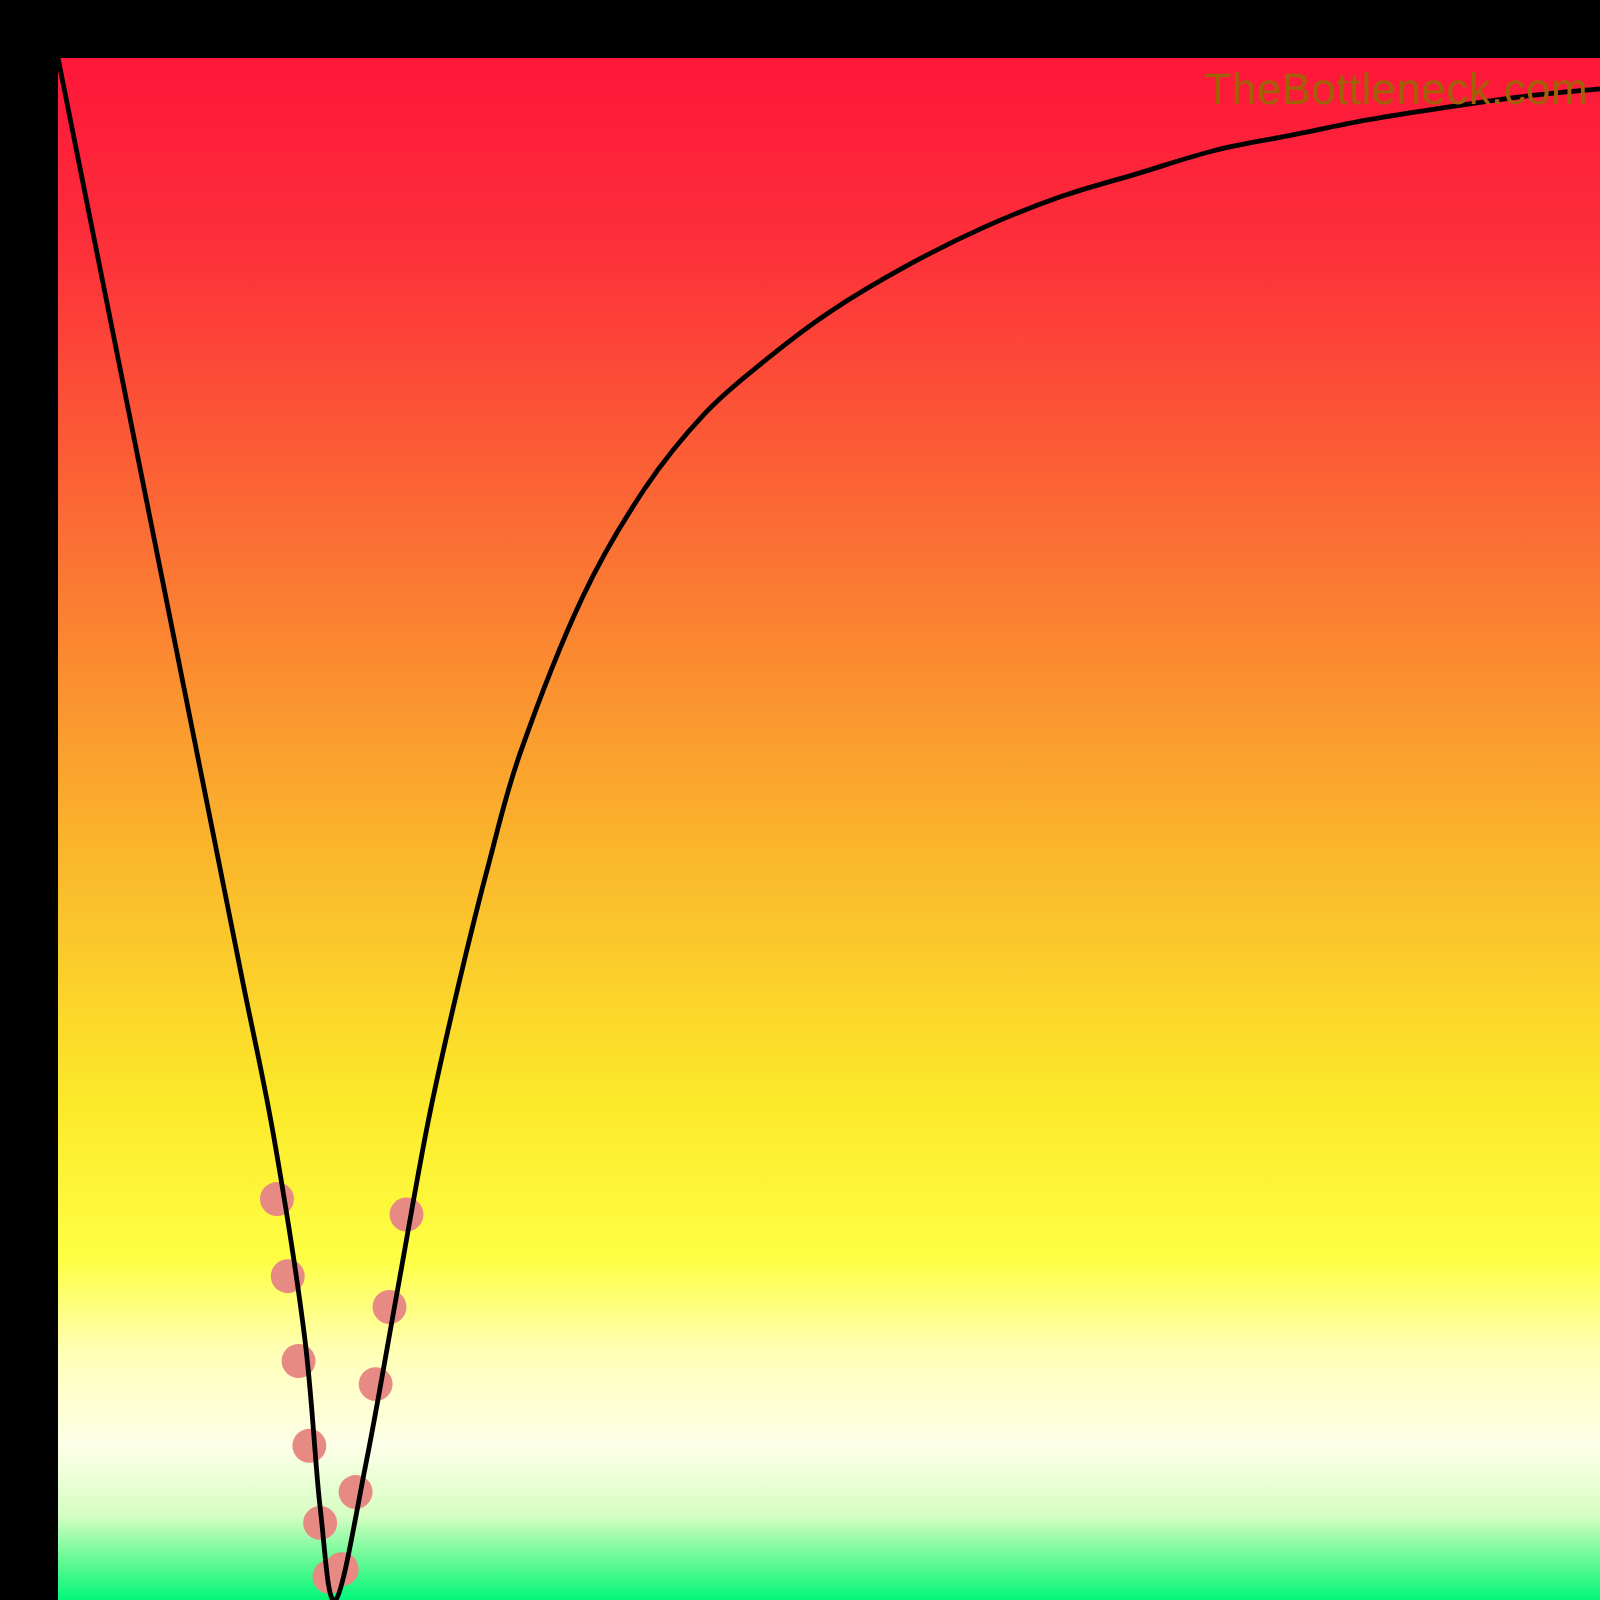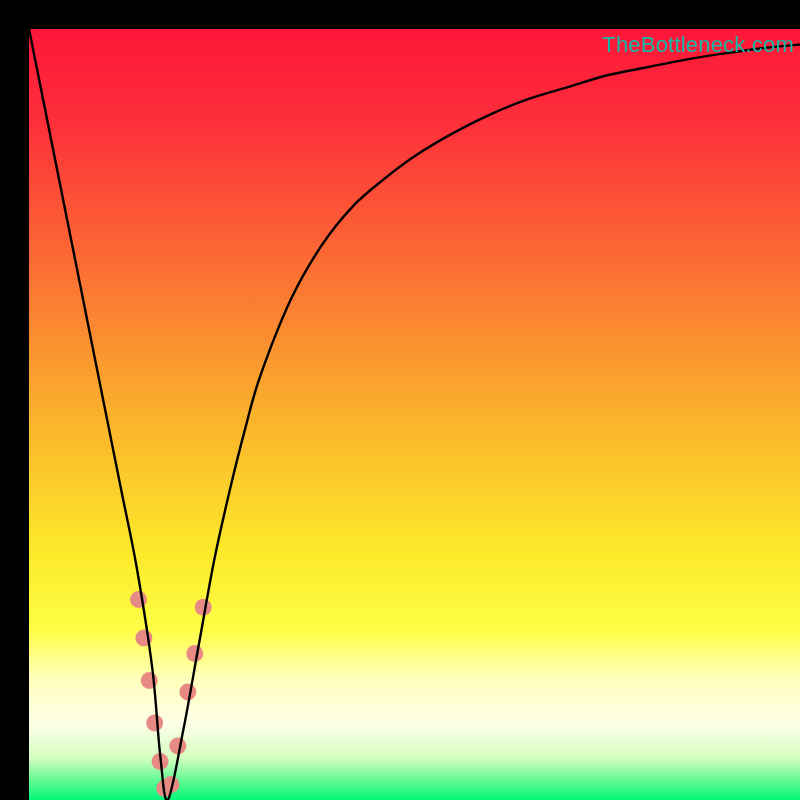--- a/index.html
+++ b/index.html
@@ -30,21 +30,21 @@
     inset: 0;
   }
   .curve-layer {
     position: absolute;
     inset: 0;
   }
   .watermark {
     position: absolute;
     top: 3px;
     right: 6px;
-    color: #14b8a6;
+    color: #a16207;
     font-size: 22px;
     font-weight: 500;
     letter-spacing: 0.2px;
     user-select: none;
   }
 </style>
 </head>
 <body>
 
 <div class="frame">

